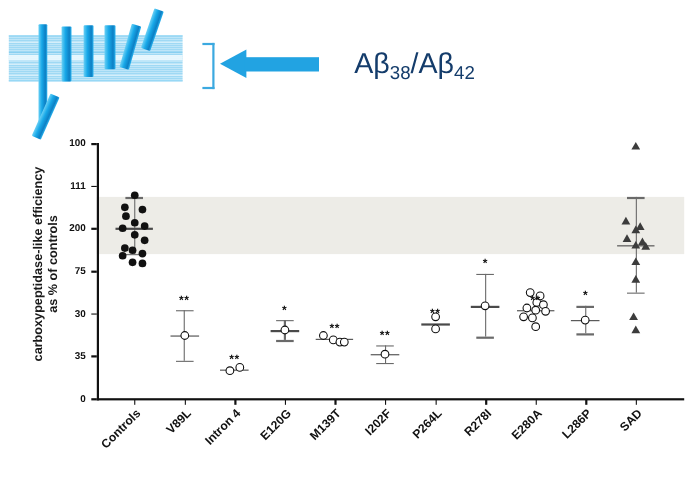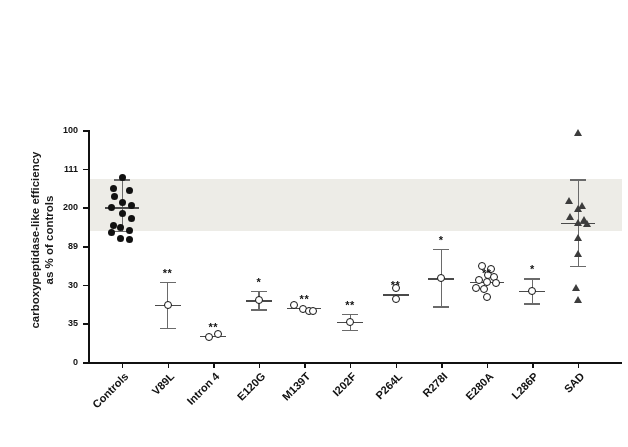--- a/index.html
+++ b/index.html
@@ -65,37 +65,55 @@
   .errline{position:absolute;background:#6a6a6a;width:1.3px;}
   .errcap{position:absolute;background:#6a6a6a;height:1.3px;}
   .sig{position:absolute;font-size:11px;font-weight:bold;color:#111;
        text-align:center;white-space:nowrap;letter-spacing:0.5px;}
 </style>
 </head>
 <body>
 
 <div id="fig">
 
+  <div class="schematic">
+    <div class="membrane"></div>
+    <div class="helix h1"></div>
+    <div class="helix h2"></div>
+    <div class="helix h3"></div>
+    <div class="helix h4"></div>
+    <div class="helix h5"></div>
+    <div class="helix h6"></div>
+    <div class="helix h7"></div>
+
+    <div class="bracket"></div>
+    <div class="arrow-head"></div>
+    <div class="arrow-shaft"></div>
+
+    <div class="ratio-label">
+      <span>Aβ</span><sub>38</sub><span>/</span><span>Aβ</span><sub>42</sub>
+    </div>
+  </div>
 
   <div class="plot" id="plot">
     <div class="ylabel" id="ylab" style="left: 28px; top: 355px; width: 230px; transform: rotate(-90deg);">
       <span>carboxypeptidase-like efficiency</span><br>
       <span>as % of controls</span>
     </div>
   <div class="band" style="left: 88px; top: 179.493px; width: 534px; height: 51.04px; background: rgb(237, 236, 231);"></div>
       <div class="axis-v" style="left: 88px; top: 130px; height: 234px;"></div>
       <div class="axis-h" style="left: 88px; top: 362px; width: 534px;"></div>
       <div class="tickmark" style="left: 83px; top: 362px;"></div>
       <div class="ytick" style="left: 56px; top: 357px;">0</div>
       <div class="tickmark" style="left: 83px; top: 323.333px;"></div>
       <div class="ytick" style="left: 56px; top: 318.333px;">35</div>
       <div class="tickmark" style="left: 83px; top: 284.667px;"></div>
       <div class="ytick" style="left: 56px; top: 279.667px;">30</div>
       <div class="tickmark" style="left: 83px; top: 246px;"></div>
-      <div class="ytick" style="left: 56px; top: 241px;">89</div>
+      <div class="ytick" style="left: 56px; top: 241px;">75</div>
       <div class="tickmark" style="left: 83px; top: 207.333px;"></div>
       <div class="ytick" style="left: 56px; top: 202.333px;">200</div>
       <div class="tickmark" style="left: 83px; top: 168.667px;"></div>
       <div class="ytick" style="left: 56px; top: 163.667px;">111</div>
       <div class="tickmark" style="left: 83px; top: 130px;"></div>
       <div class="ytick" style="left: 56px; top: 125px;">100</div>
       <div class="errline" style="left: 121.5px; top: 179.493px; height: 51.04px;"></div>
       <div class="errcap" style="left: 114px; top: 179.493px; width: 16px;"></div>
       <div class="errcap" style="left: 114px; top: 230.533px; width: 16px;"></div>
       <div class="meanline" style="left: 105px; top: 207.333px; width: 34px;"></div>

